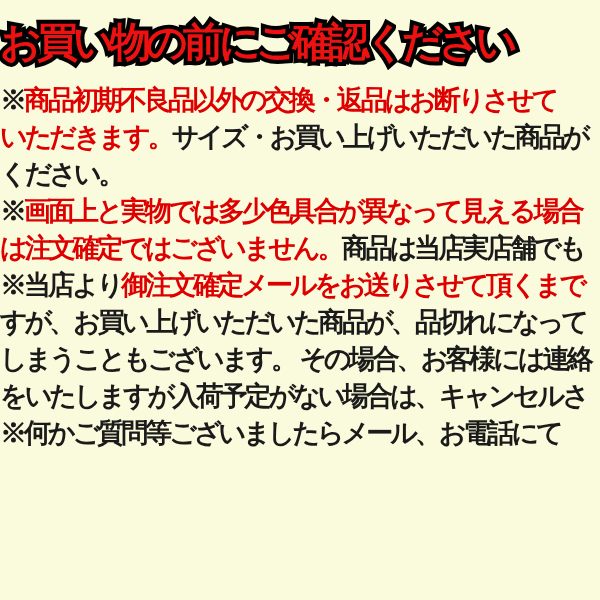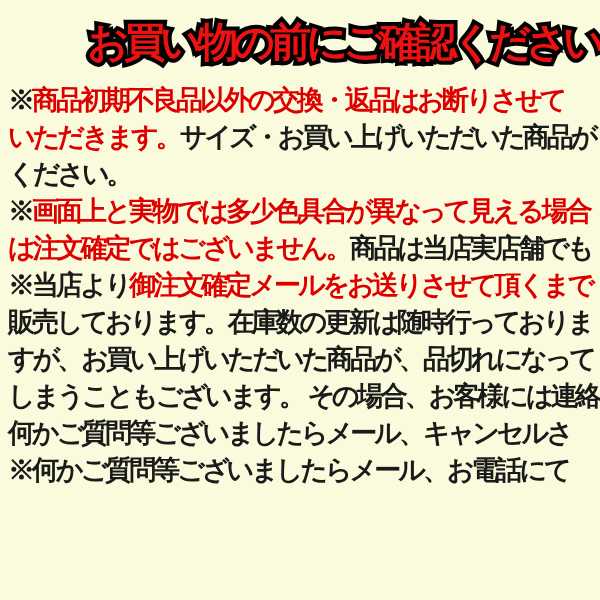--- a/index.html
+++ b/index.html
@@ -22,32 +22,32 @@
   }
   .page {
     width: 600px;
     height: 600px;
     position: relative;
   }
   .title {
     margin-top: 16px;
     height: 52px;
     line-height: 52px;
-    text-align: right;
+    text-align: left;
     font-size: 41px;
     font-weight: bold;
     letter-spacing: -5px;
     color: var(--title-red);
     -webkit-text-stroke: 8px var(--title-outline);
     paint-order: stroke fill;
     white-space: nowrap;
   }
   .body {
     margin-top: 14px;
-    padding: 0 8px;
+    padding: 0 0;
   }
   .line {
     font-size: 27px;
     line-height: 37px;
     font-weight: bold;
     letter-spacing: -3px;
     white-space: nowrap;
     color: var(--ink-black);
   }
   .seg-k { color: var(--ink-black); }
@@ -58,19 +58,18 @@
 
 <div class="page">
   <div class="title">お買い物の前にご確認ください</div>
   <div class="body" id="notice-body">
       <div class="line"><span class="seg-k">※</span><span class="seg-r">商品初期不良品以外の交換・返品はお断りさせて</span></div>
       <div class="line"><span class="seg-r">いただきます。</span><span class="seg-k">サイズ・お買い上げいただいた商品が</span></div>
       <div class="line"><span class="seg-k">ください。</span></div>
       <div class="line"><span class="seg-k">※</span><span class="seg-r">画面上と実物では多少色具合が異なって見える場合</span></div>
       <div class="line"><span class="seg-r">は注文確定ではございません。</span><span class="seg-k">商品は当店実店舗でも</span></div>
       <div class="line"><span class="seg-k">※当店より</span><span class="seg-r">御注文確定メールをお送りさせて頂くまで</span></div>
-      <div class="line"><span class="seg-k">販売しております。在庫数の更新は随時行っておりま</span></div>
       <div class="line"><span class="seg-k">すが、お買い上げいただいた商品が、品切れになって</span></div>
       <div class="line"><span class="seg-k">しまうこともございます。 その場合、お客様には連絡</span></div>
-      <div class="line"><span class="seg-k">何かご質問等ございましたらメール、キャンセルさ</span></div>
+      <div class="line"><span class="seg-k">をいたしますが入荷予定がない場合は、キャンセルさ</span></div>
       <div class="line"><span class="seg-k">※何かご質問等ございましたらメール、お電話にて</span></div>
     </div>
 </div>
 
 </body></html>

